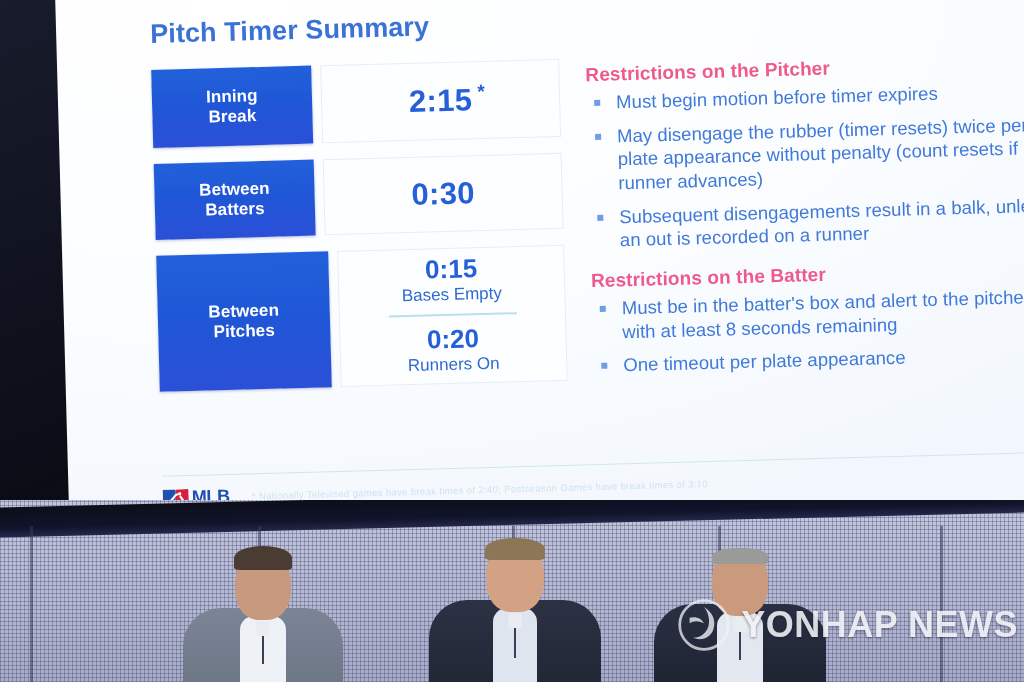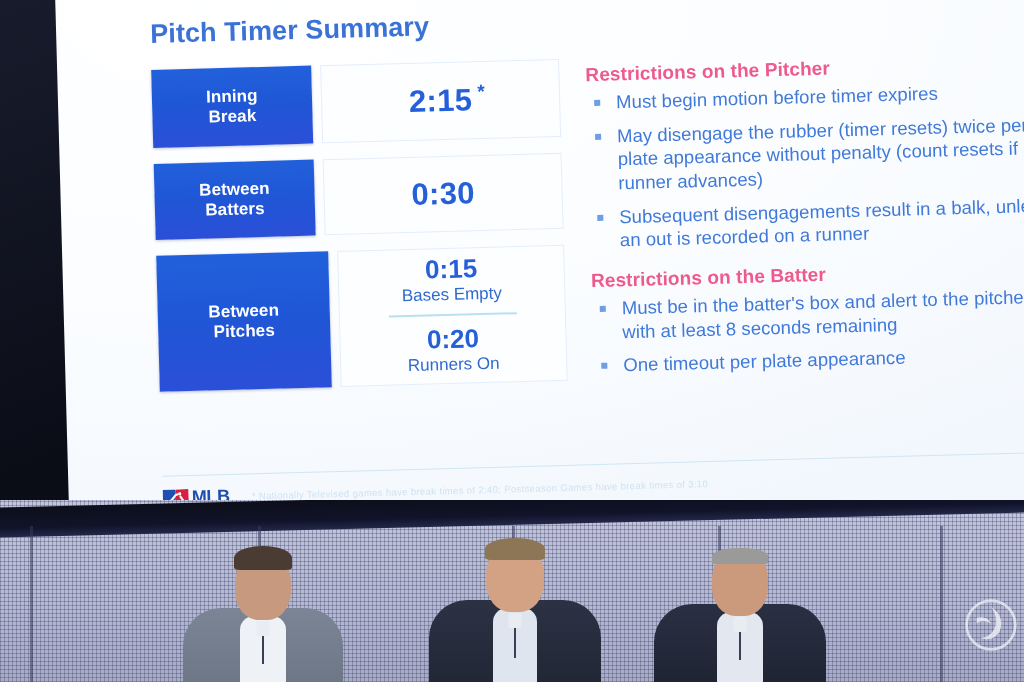--- a/index.html
+++ b/index.html
@@ -316,16 +316,17 @@
       <div class="p-mic-stem" style="bottom:22px; height:34px;"></div>
       <div class="p-mic" style="bottom:50px; width:13px; height:15px;"></div>
     </div>
 
     <div class="watermark">
       <svg class="wm-logo" viewBox="0 0 60 60">
         <circle cx="30" cy="30" r="27" fill="none" stroke="#f0f1f6" stroke-width="3" opacity=".85"></circle>
         <path d="M30 10 C40 16 44 26 40 36 C36 45 26 48 18 44 C26 44 33 39 35 31 C37 23 34 15 30 10 Z" fill="#f0f1f6" opacity=".9"></path>
         <path d="M14 22 C20 20 27 22 30 28 C24 25 18 25 14 28 Z" fill="#f0f1f6" opacity=".9"></path>
       </svg>
+      <span class="wm-text">YONHAP NEWS</span>
     </div>
   </div>
 
 </div>
 
 </body></html>

